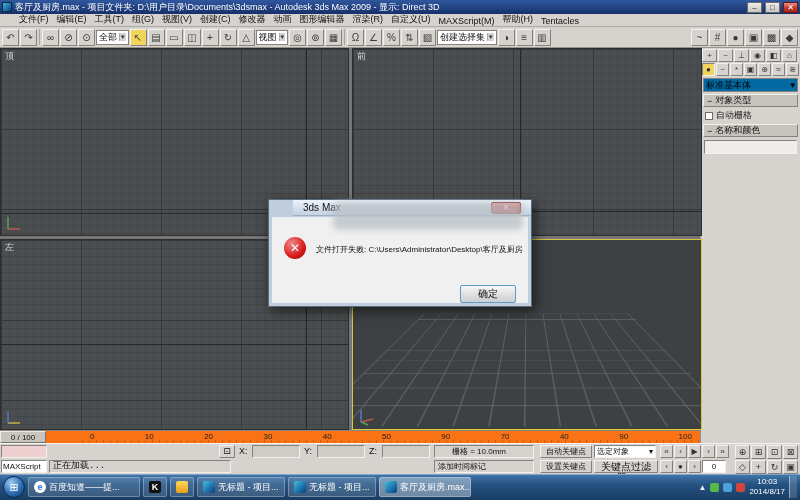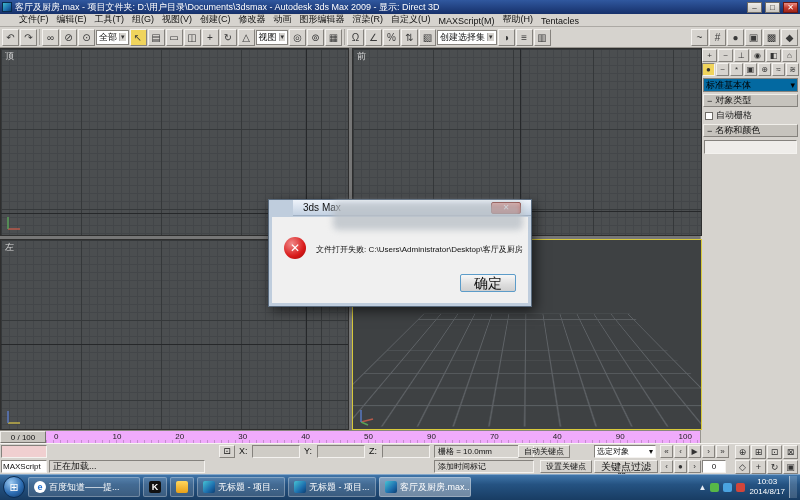--- a/index.html
+++ b/index.html
@@ -49,21 +49,21 @@
   .axis-h { position:absolute; left:0; right:0; height:1px; background:#26282a; }
   .vp-tl .axis-v { left:88%; } .vp-tl .axis-h { top:88%; }
   .vp-tr .axis-v { left:48%; } .vp-tr .axis-h { top:87%; }
   .vp-bl .axis-v { left:88%; } .vp-bl .axis-h { top:55%; }
   .tripod { position:absolute; left:3px; bottom:2px; z-index:3; }
   .persp-plane { position:absolute; left:50%; top:58%; width:280px; height:210px; margin:-105px 0 0 -140px;
     background-image:linear-gradient(to right,#5e6266 1px,transparent 1px),linear-gradient(to bottom,#5e6266 1px,transparent 1px);
     background-size:23px 21px; transform:perspective(260px) rotateX(62deg); }
 
   
-  .ruler { position:absolute; left:0; right:0; bottom:0; height:13px; background:#f0abfc; border-top:1px solid #8a8780; display:flex; }
+  .ruler { position:absolute; left:0; right:0; bottom:0; height:13px; background:#f97316; border-top:1px solid #8a8780; display:flex;gap:36px; }
   .slider-handle { width:46px; height:100%; background:#c8c5bf; border:1px solid; border-color:#efede9 #76736e #76736e #efede9; font-size:8px; text-align:center; line-height:11px; color:#111; }
   .ticks { flex:1; display:flex; justify-content:space-between; padding:0 8px; font-size:8px; color:#1c1c1c; line-height:12px;
     background:repeating-linear-gradient(90deg,rgba(0,0,0,.18) 0 1px,transparent 1px 7px) bottom/100% 3px no-repeat; }
 
   
   .cmd-panel { flex:1; background:#d6d3ce; border-left:1px solid #98958f; padding:1px; font-size:9px; }
   .cp-tabs,.cp-cats { display:flex; gap:1px; margin-bottom:1px; }
   .cp-tab { width:15px; height:13px; background:#d6d3ce; border:1px solid; border-color:#f4f2ef #85827d #85827d #f4f2ef; font-size:8px; line-height:11px; text-align:center; color:#333; }
   .cp-cat { width:13px; height:13px; background:#d6d3ce; border:1px solid; border-color:#f4f2ef #85827d #85827d #f4f2ef; font-size:8px; line-height:11px; text-align:center; color:#333; }
   .cp-cat.active { background:#f0d45c; border-color:#85827d #f4f2ef #f4f2ef #85827d; }
@@ -74,45 +74,45 @@
   .obj-grid { display:grid; grid-template-columns:1fr 1fr; gap:2px; margin:1px 2px; }
   .obj-btn { height:15px; background:#d6d3ce; border:1px solid; border-color:#f4f2ef #85827d #85827d #f4f2ef; font-size:9px; text-align:center; line-height:13px; color:#111; white-space:nowrap; overflow:hidden; }
   .name-field { height:14px; margin:3px 2px; background:#efedea; border:1px solid; border-color:#85827d #f4f2ef #f4f2ef #85827d; }
 
   
   .statusbar { height:31px; background:#d6d3ce; border-top:1px solid #f5f3f0; position:relative; font-size:9px; color:#111; }
   .sb { position:absolute; height:13px; line-height:11px; }
   .macro-box { left:1px; top:1px; width:46px; background:#f0cfd0; }
   .listener-box { left:1px; top:16px; width:46px; background:#fff; font-size:8px; padding-left:1px; overflow:hidden; }
   .status-box { left:49px; top:1px; width:168px; padding-left:3px; overflow:hidden; }
-  .prompt-box { left:49px; top:16px; width:156px; padding-left:3px; overflow:hidden; }
+  .prompt-box { left:49px; top:16px; width:182px; padding-left:3px; overflow:hidden;font-family:Liberation Mono, monospace; }
   .lock-btn { left:219px; top:1px; width:16px; text-align:center; }
   .coord-label { top:2px; width:12px; }
   .coord-field { top:1px; width:48px; background:#cfccc6; }
-  .grid-box { left:434px; top:1px; width:100px; font-size:8px; padding-left:3px; }
+  .grid-box { left:434px; top:1px; width:100px; font-size:8px; padding-left:17px; }
   .timetag-box { left:434px; top:16px; width:100px; font-size:8px; padding-left:3px; }
-  .autokey-btn { left:518px; top:1px; width:52px; text-align:center; font-size:8px; }
+  .autokey-btn { left:540px; top:1px; width:52px; text-align:center; font-size:8px; }
   .setkey-btn { left:540px; top:16px; width:52px; text-align:center; font-size:8px; }
   .selcombo { left:594px; top:1px; width:62px; background:#fff; display:flex; align-items:center; justify-content:space-between; padding:0 2px; font-size:8px; }
   .keyfilters-btn { left:594px; top:16px; width:64px; text-align:center; font-size:10px; }
   .anim-row1 { left:660px; top:1px; display:flex; gap:1px; }
   .anim-row2 { left:660px; top:16px; display:flex; gap:1px; }
   .pb-btn { width:13px; height:13px; background:#d6d3ce; border:1px solid; border-color:#f4f2ef #85827d #85827d #f4f2ef; font-size:8px; line-height:11px; text-align:center; color:#333; }
   .frame-field { width:24px; height:13px; background:#fff; border:1px solid; border-color:#85827d #f4f2ef #f4f2ef #85827d; font-size:8px; line-height:11px; text-align:center; }
   .nav-cluster { position:absolute; right:2px; top:1px; display:grid; grid-template-columns:repeat(4,15px); grid-auto-rows:14px; gap:1px; }
   .nav-btn { background:#d6d3ce; border:1px solid; border-color:#f4f2ef #85827d #85827d #f4f2ef; font-size:9px; line-height:12px; text-align:center; color:#333; }
 
   
   .dialog { position:absolute; left:268px; top:199px; width:264px; height:108px; background:#bfcddd; border:1px solid #5a6b7e; box-shadow:3px 4px 12px rgba(0,0,0,.6); z-index:50; }
   .dlg-title { position:absolute; left:0; top:0; right:0; height:16px; background:linear-gradient(#eef3fa,#c3d1e2); border-bottom:1px solid #9fafc2; display:flex; align-items:center; padding:0 10px; font-size:10px; color:#111;margin-left:24px; }
   .dlg-close { margin-left:auto; width:30px; height:12px; background:linear-gradient(#e89b93,#cb4437 45%,#b02a20); border:1px solid #7e1f16; border-radius:2px; color:#fff; font-size:8px; line-height:10px; text-align:center; }
   .dlg-body { position:absolute; left:3px; right:3px; top:17px; bottom:3px; background:#f0f0f0; }
   .err-icon { position:absolute; left:12px; top:20px; width:22px; height:22px; border-radius:50%; background:radial-gradient(circle at 35% 30%,#f08a8a,#d91a1a 60%,#9c0606); color:#fff; font-weight:bold; font-size:12px; line-height:22px; text-align:center; }
   .dlg-msg { position:absolute; left:44px; top:27px; right:5px; font-size:8px; color:#111; white-space:nowrap; overflow:hidden; }
-  .dlg-ok { position:absolute; right:12px; bottom:11px; width:56px; height:18px; background:linear-gradient(#f7f7f7,#dddddd 60%,#cfcfcf); border:1px solid #5c9cc9; border-radius:2px; font-size:14px; color:#111; font-family:inherit; }
+  .dlg-ok { position:absolute; right:12px; bottom:0; width:56px; height:18px; background:linear-gradient(#f7f7f7,#dddddd 60%,#cfcfcf); border:1px solid #5c9cc9; border-radius:2px; font-size:10px; color:#111; font-family:inherit; }
   .censor { position:absolute; left:64px; top:2px; right:8px; height:28px; background:rgba(186,192,199,.78); border-radius:5px; filter:blur(3px); z-index:5; pointer-events:none; }
 
   
   .taskbar { position:absolute; left:0; right:0; bottom:0; height:26px; background:linear-gradient(#4379ae,#255382 40%,#183c63); box-shadow:inset 0 1px 0 rgba(255,255,255,.35); display:flex; align-items:center; gap:3px; padding:0 3px; }
   .start-orb { width:22px; height:22px; border-radius:50%; background:radial-gradient(circle at 35% 28%,#9ccaf2,#2d6db3 55%,#0f3765); border:1px solid #0b2c52; color:#fff; font-size:11px; line-height:20px; text-align:center; flex:0 0 auto; }
   .tb-item { height:20px; background:rgba(255,255,255,.14); border:1px solid rgba(255,255,255,.28); border-radius:2px; display:flex; align-items:center; gap:3px; padding:0 5px; color:#fff; font-size:9px; white-space:nowrap; overflow:hidden; flex:0 0 auto; }
   .tb-item.active { background:rgba(255,255,255,.38); }
   .tb-ic { width:12px; height:12px; flex:0 0 auto; font-size:9px; line-height:12px; text-align:center; border-radius:2px; }
   .ic-ie { background:#fff; color:#1e6fd0; font-weight:bold; border-radius:50%; }
   .ic-k { background:#111; color:#fff; font-weight:bold; }

